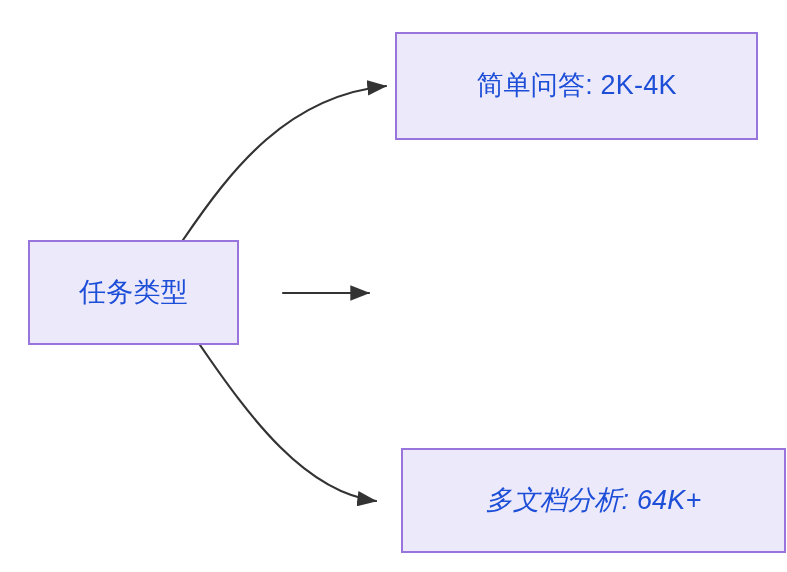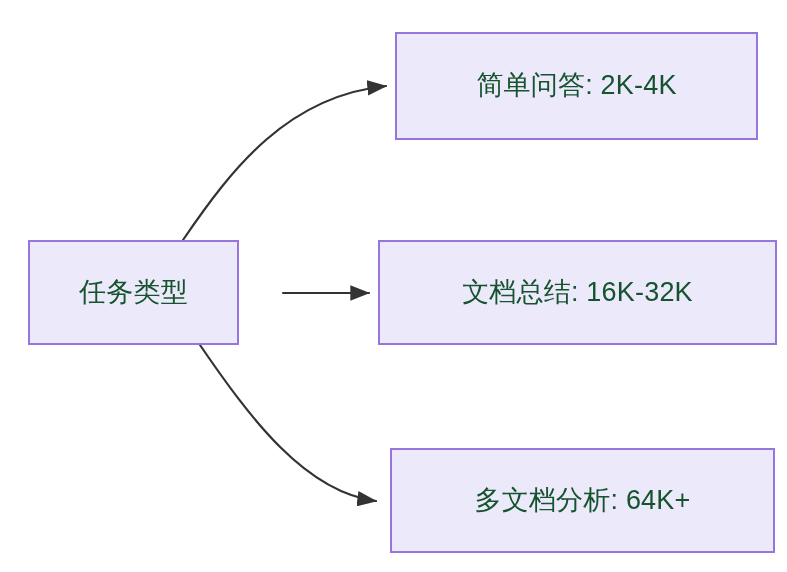--- a/index.html
+++ b/index.html
@@ -33,31 +33,31 @@
   .node {
     position: absolute;
     box-sizing: border-box;
     background: #ece9fb;
     border: 2px solid #9775dd;
     display: flex;
     align-items: center;
     justify-content: center;
   }
   .node-label {
-    color: #14532d;
+    color: #1d4ed8;
     font-size: 27px;
     line-height: 1.1;
     letter-spacing: 0.2px;
     white-space: nowrap;
     text-align: left;
   }
   #node-source  { left: 28px;  top: 240px; width: 211px; height: 105px; }
   #node-simple  { left: 395px; top: 32px;  width: 363px; height: 108px; }
   #node-doc     { left: 378px; top: 240px; width: 399px; height: 105px; }
-  #node-multi   { left: 390px; top: 448px; width: 385px; height: 105px; }
+  #node-multi   { left: 401px; top: 448px; width: 385px; height: 105px; font-style: italic; }
 </style>
 </head>
 <body>
 
 <div id="canvas">
 
   <svg class="edge-layer" width="787" height="572" viewBox="0 0 787 572" xmlns="http://www.w3.org/2000/svg">
     <defs>
       <marker id="arrowhead" markerWidth="9" markerHeight="7" refX="8.5" refY="3.5" orient="auto" markerUnits="strokeWidth">
         <polygon points="0,0 9,3.5 0,7" fill="#333333"></polygon>
@@ -72,21 +72,18 @@
   </svg>
 
   <div class="node" id="node-source">
     <span class="node-label">任务类型</span>
   </div>
 
   <div class="node" id="node-simple">
     <span class="node-label">简单问答: 2K-4K</span>
   </div>
 
-  <div class="node" id="node-doc">
-    <span class="node-label">文档总结: 16K-32K</span>
-  </div>
 
   <div class="node" id="node-multi">
     <span class="node-label">多文档分析: 64K+</span>
   </div>
 
 </div>
 
 </body></html>

